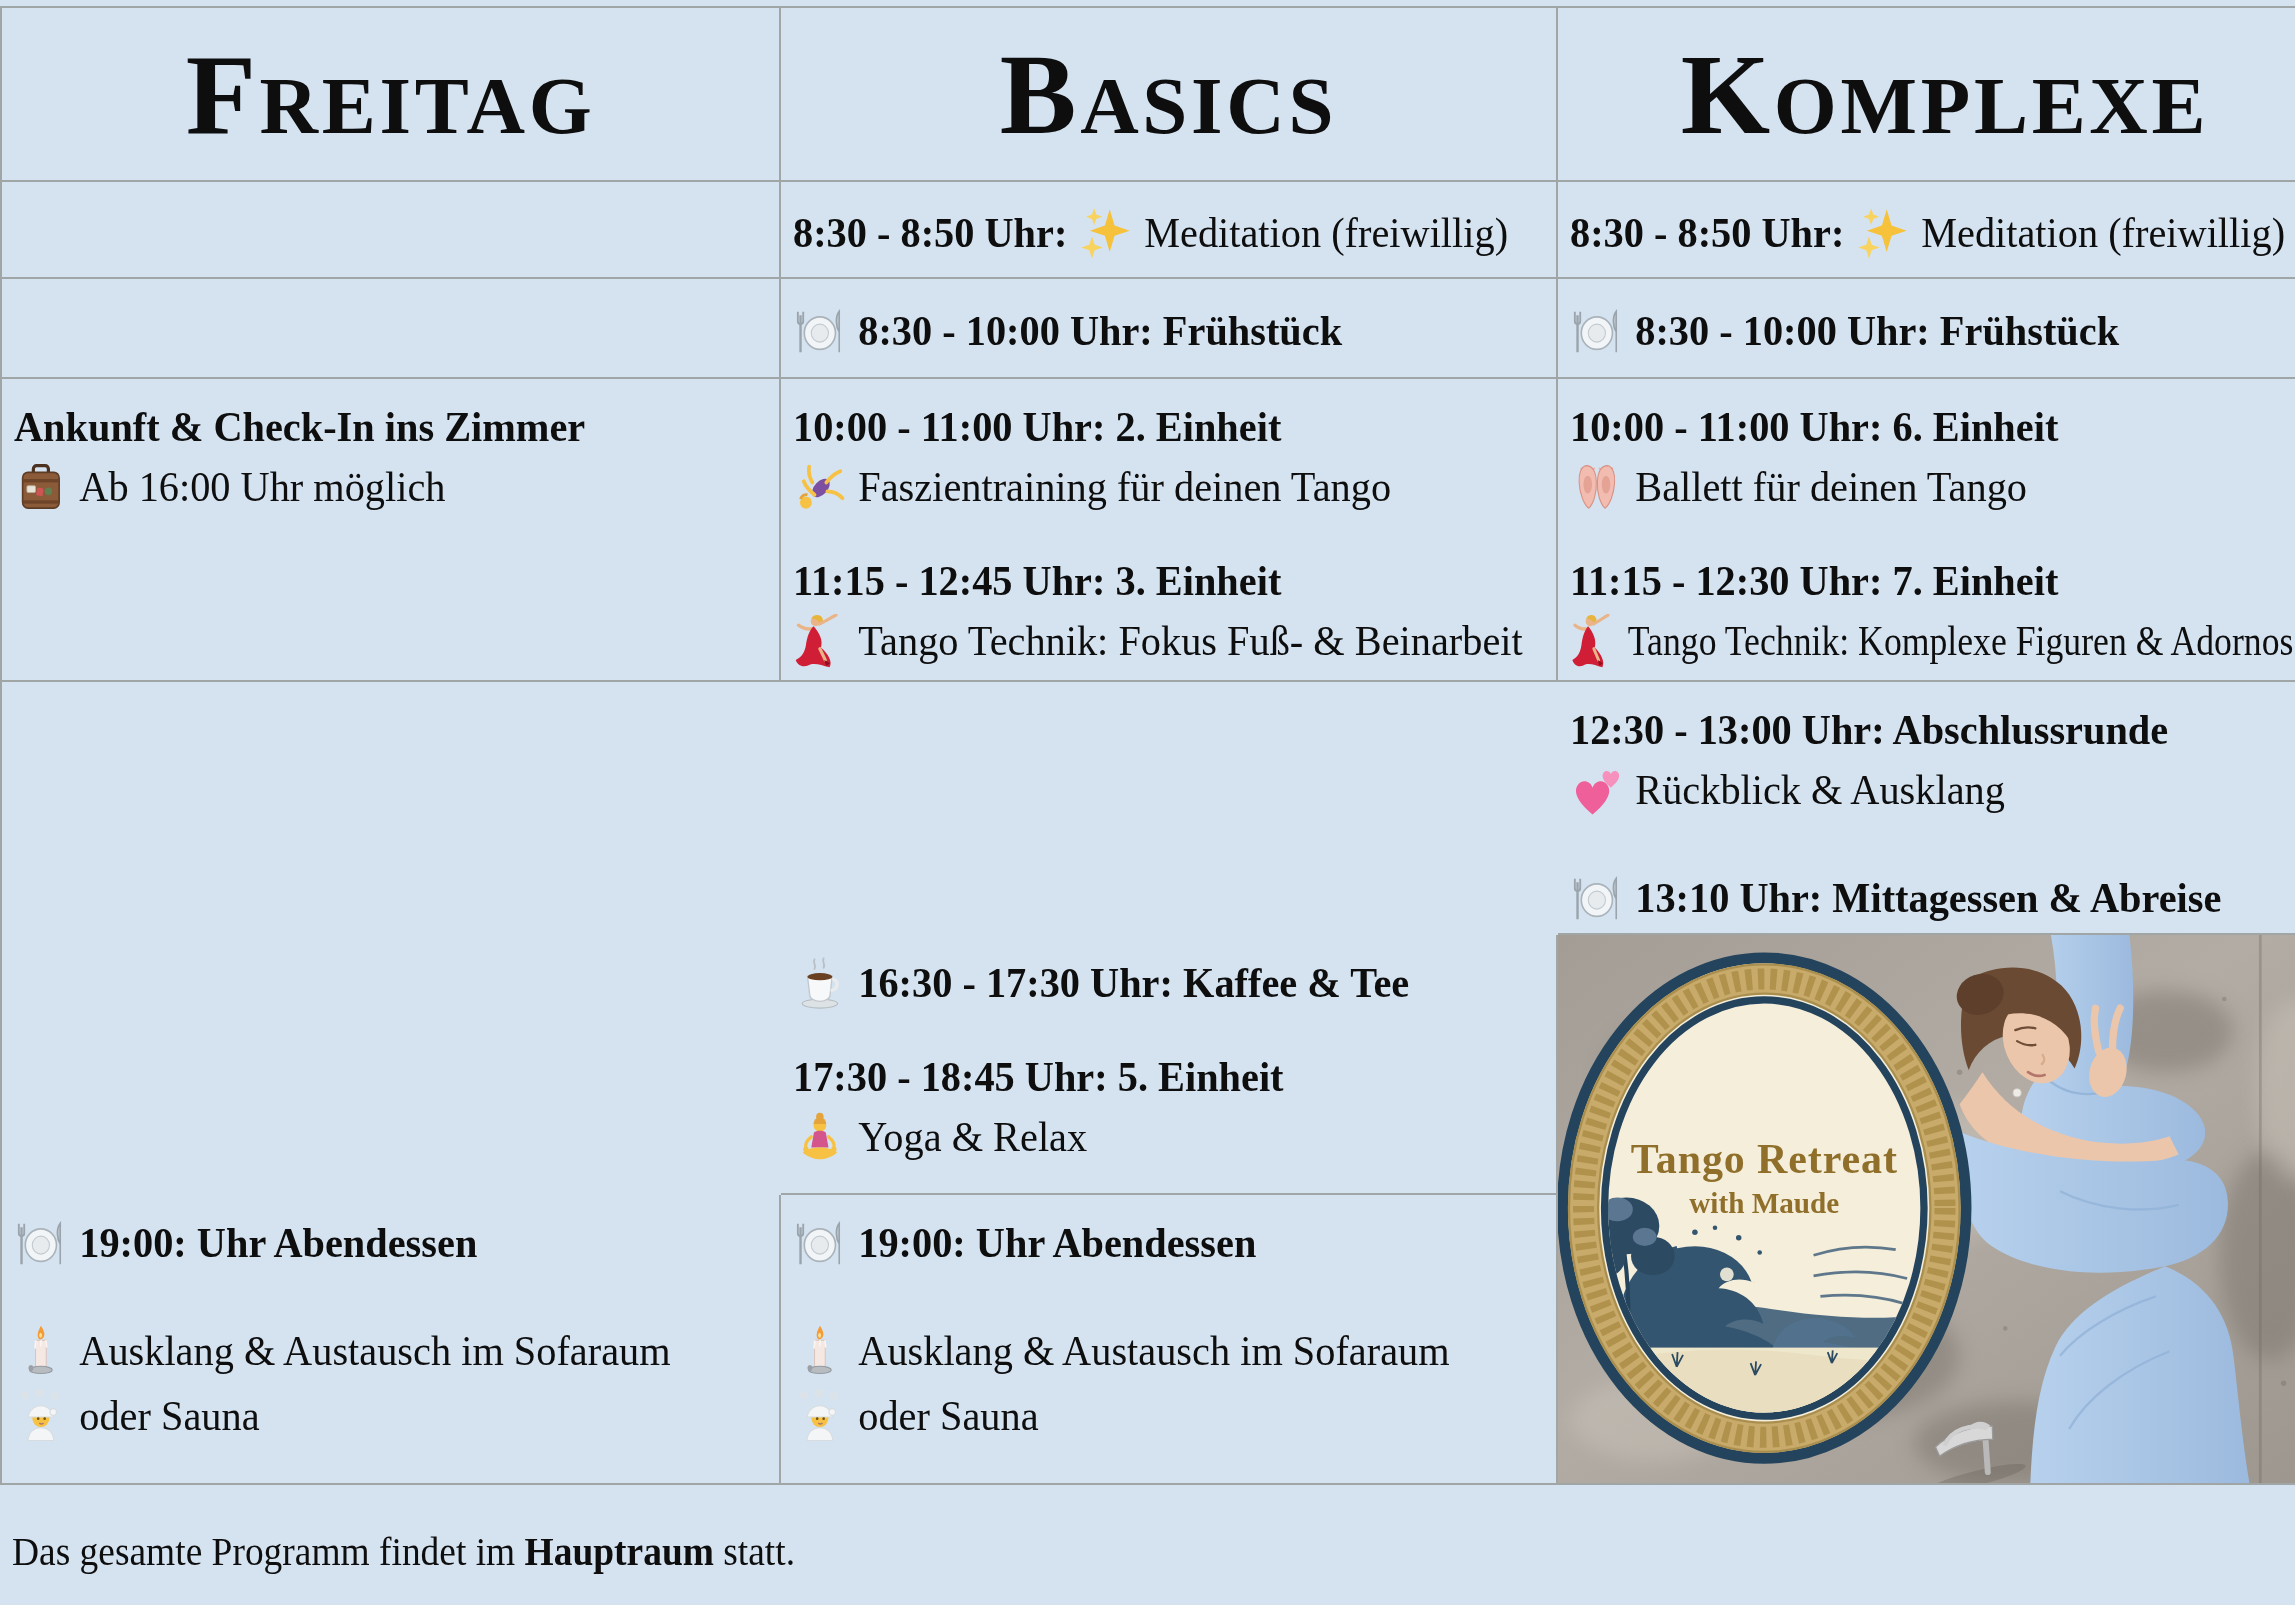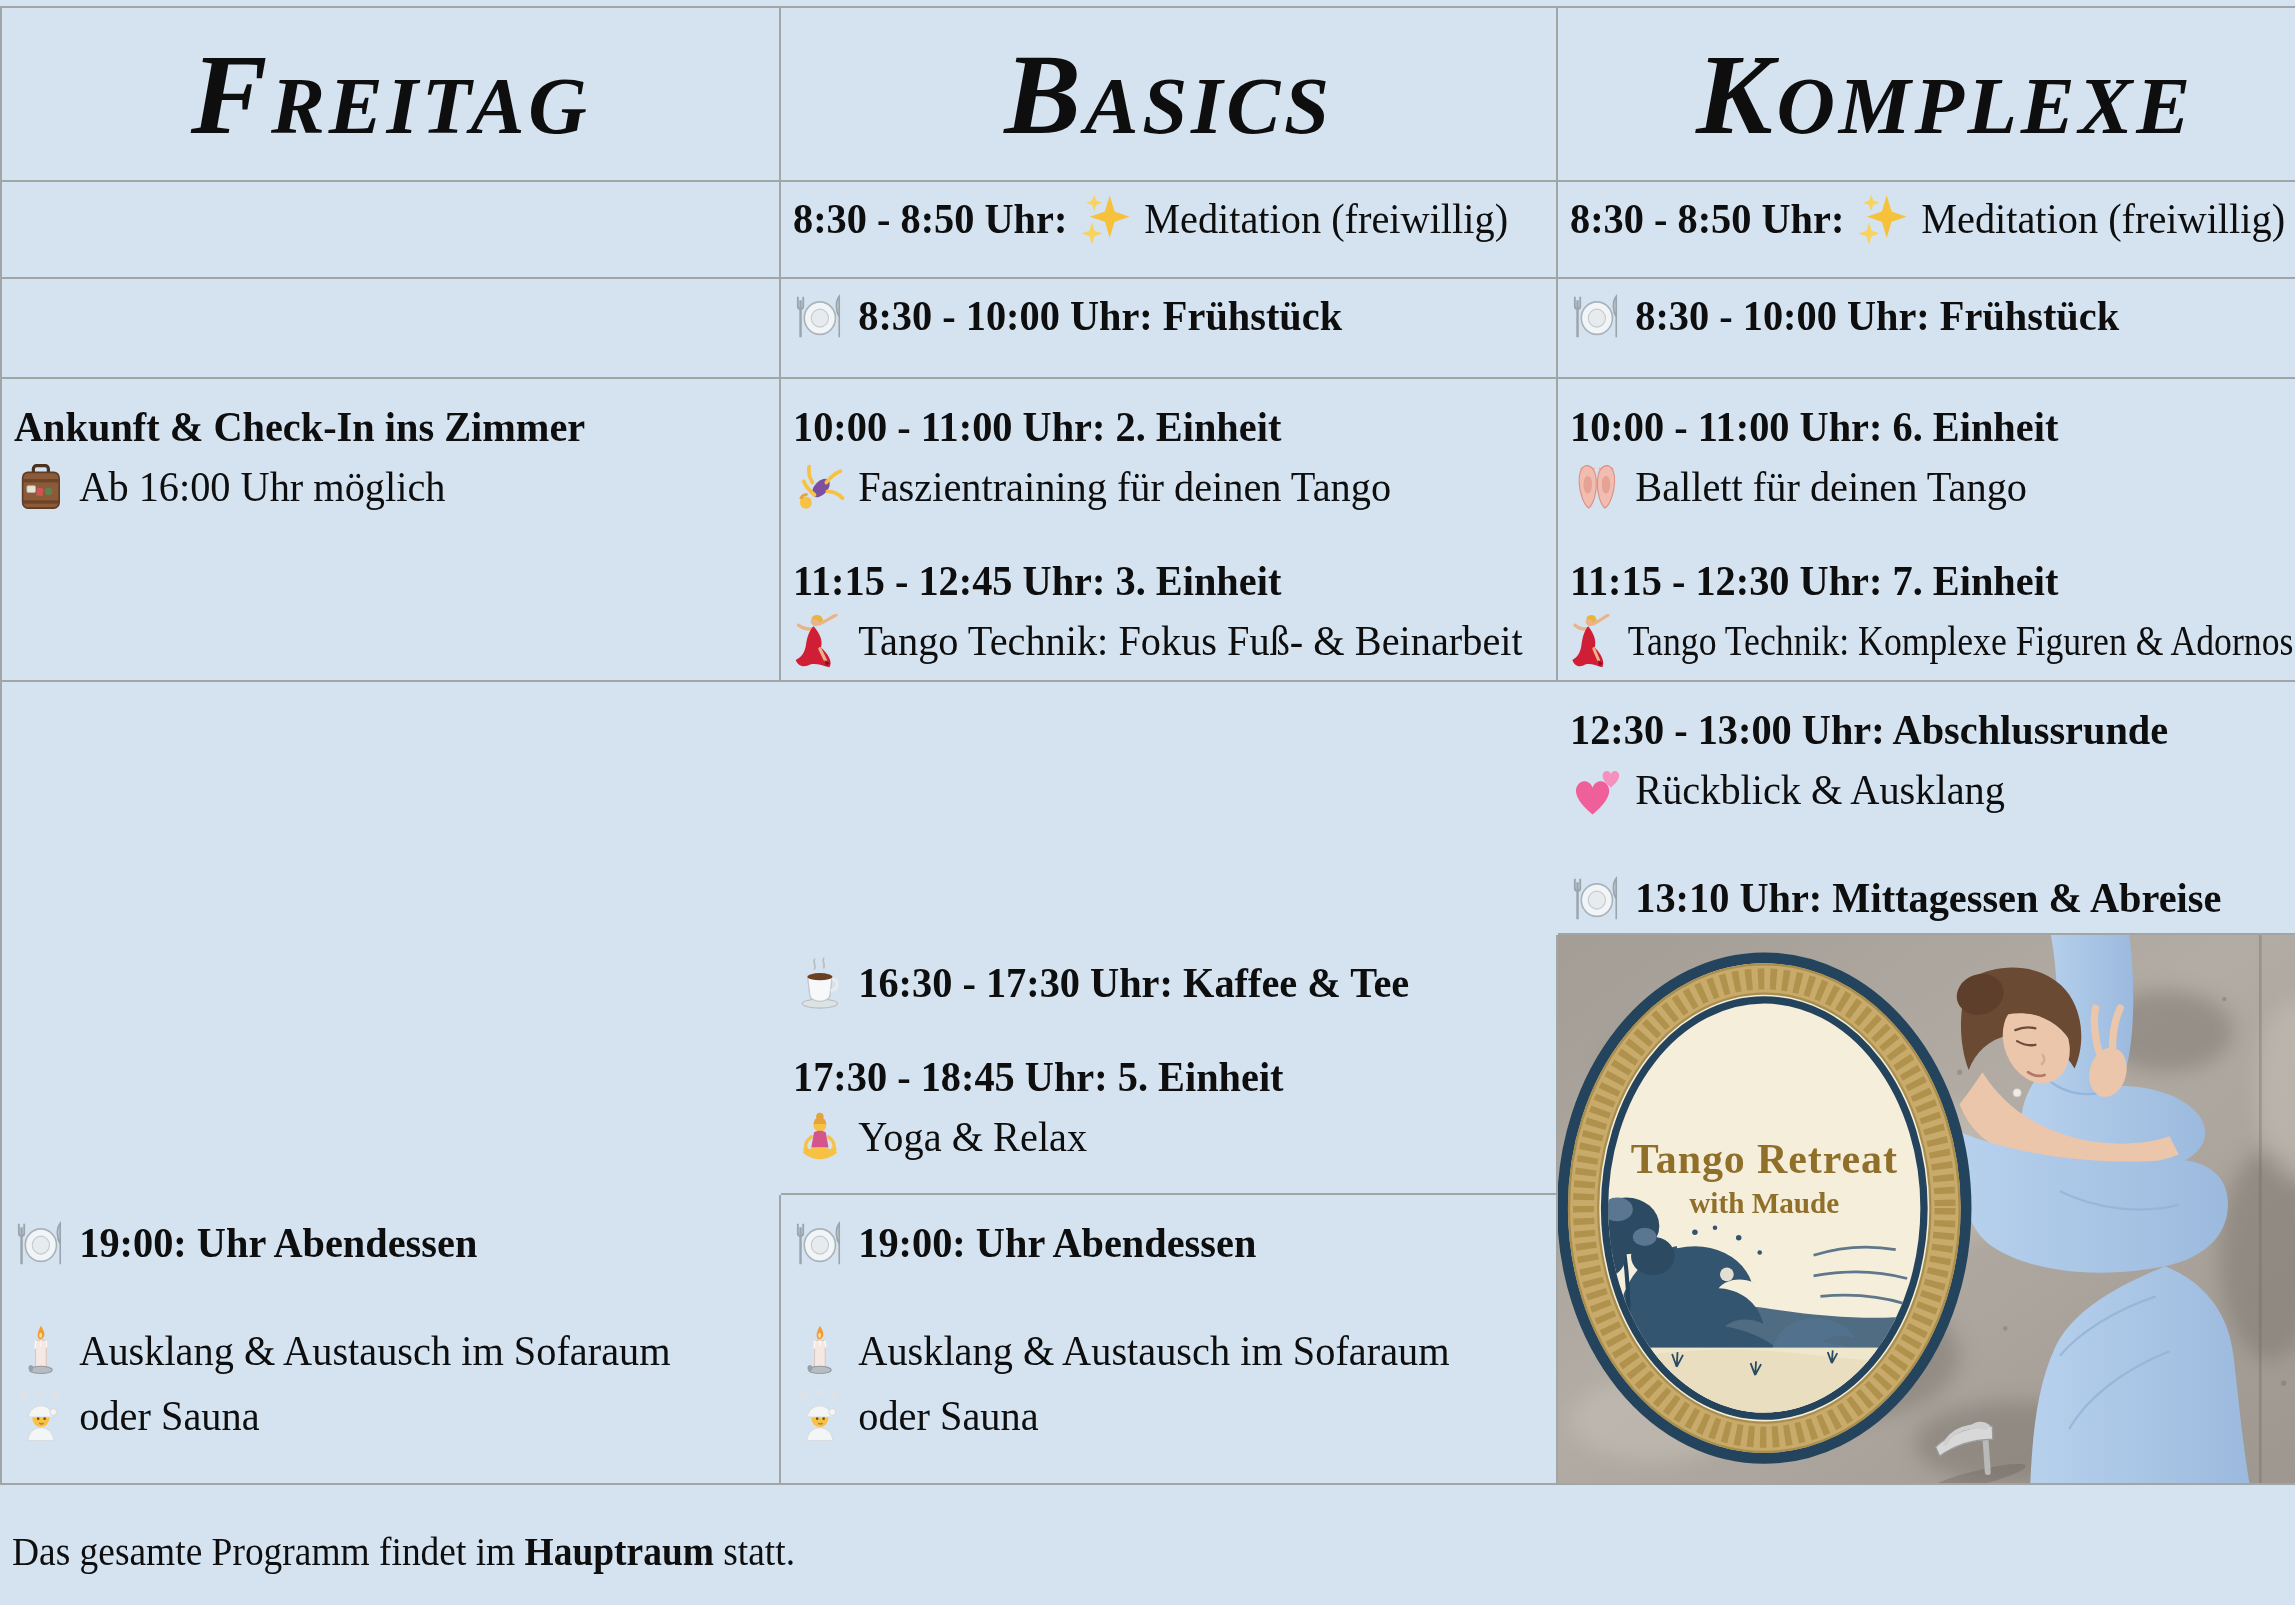--- a/index.html
+++ b/index.html
@@ -20,29 +20,29 @@
     grid-template-rows: 174px 97px 100px 303px 253px 260px 290px;
     border-top: 2.3px solid #a0a5a5;
     border-left: 2.3px solid #a0a5a5;
   }
   .cell {
     border-right: 2.3px solid #a0a5a5;
     border-bottom: 2.3px solid #a0a5a5;
     padding: 19px 8.3px 8.3px 12px;
     overflow: hidden;
   }
-  .hdr { display: flex; align-items: center; justify-content: center; padding: 12px; font-style: italic; }
+  .hdr { display: flex; align-items: center; justify-content: center; padding: 12px; }
   .day {
     font-variant: small-caps;
     font-weight: 600;
     font-size: 115px;
     letter-spacing: 3.7px;
     line-height: 1;
   }
-  .mid { display: flex; align-items: flex-start; padding-top: 8px; padding-bottom: 0; }
+  .mid { display: flex; align-items: center; padding-top: 8px; padding-bottom: 0; }
   .ln {
     display: flex; align-items: center; gap: 12px;
     height: 60px;
     white-space: nowrap;
     font-size: 42px; line-height: 1.18;
     transform: scaleX(.96); transform-origin: 0 50%;
   }
   .ln.tight { transform: scaleX(.85); }
   .b { font-weight: bold; }
   .gap    { margin-top: 34px; }

